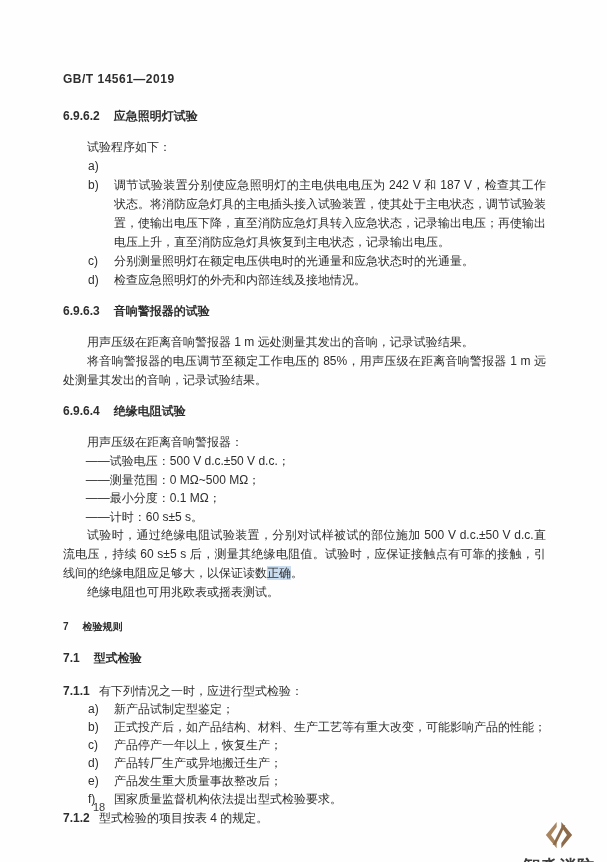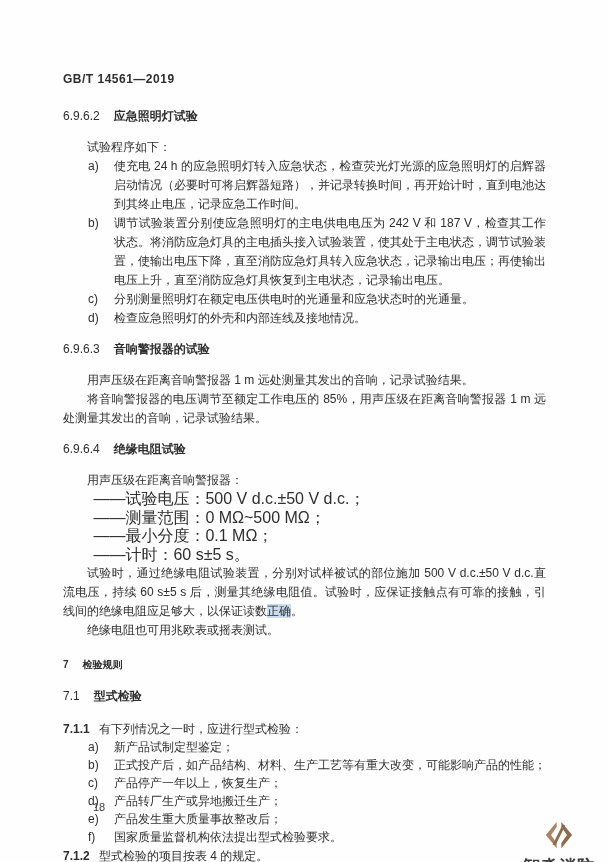--- a/index.html
+++ b/index.html
@@ -24,21 +24,21 @@
     font-size: 12px;
     letter-spacing: 0.5px;
     margin-bottom: 22px;
   }
   .h3 {
     font-size: 12px;
     font-weight: bold;
     margin-top: 13px;
     margin-bottom: 13px;
   }
-  .h3 .num { margin-right: 14px; font-weight: normal; }
+  .h3 .num { margin-right: 14px; font-weight: bold; }
   .h1 {
     font-size: 10px;
     font-weight: bold;
     margin-top: 18px;
     margin-bottom: 14px;
   }
   .h1 .num { margin-right: 14px; }
   p.body {
     font-size: 12px;
     line-height: 19px;
@@ -55,21 +55,21 @@
     flex: 0 0 26px;
     margin-left: 25px;
     text-align: left;
   }
   .list-item .txt {
     flex: 1;
     text-align: justify;
   }
   .list-tight .list-item { line-height: 18px; }
   .dash-item {
-    font-size: 16px;
+    font-size: 12px;
     line-height: 18.5px;
     padding-left: 1.9em;
     text-align: justify;
   }
   .clause {
     display: flex;
     font-size: 12px;
     line-height: 18px;
     margin-top: 0.5px;
   }
@@ -121,21 +121,20 @@
 
     <div class="doc-header">GB/T 14561—2019</div>
 
     <div class="h3">
       <span class="num">6.9.6.2</span><span>应急照明灯试验</span>
     </div>
     <p class="body">试验程序如下：</p>
     <div class="list">
       <div class="list-item">
         <span class="label">a)</span>
-        <span class="txt">使充电 24 h 的应急照明灯转入应急状态，检查荧光灯光源的应急照明灯的启辉器启动情况（必要时可将启辉器短路），并记录转换时间，再开始计时，直到电池达到其终止电压，记录应急工作时间。</span>
       </div>
       <div class="list-item">
         <span class="label">b)</span>
         <span class="txt">调节试验装置分别使应急照明灯的主电供电电压为 242 V 和 187 V，检查其工作状态。将消防应急灯具的主电插头接入试验装置，使其处于主电状态，调节试验装置，使输出电压下降，直至消防应急灯具转入应急状态，记录输出电压；再使输出电压上升，直至消防应急灯具恢复到主电状态，记录输出电压。</span>
       </div>
       <div class="list-item">
         <span class="label">c)</span>
         <span class="txt">分别测量照明灯在额定电压供电时的光通量和应急状态时的光通量。</span>
       </div>
       <div class="list-item">

